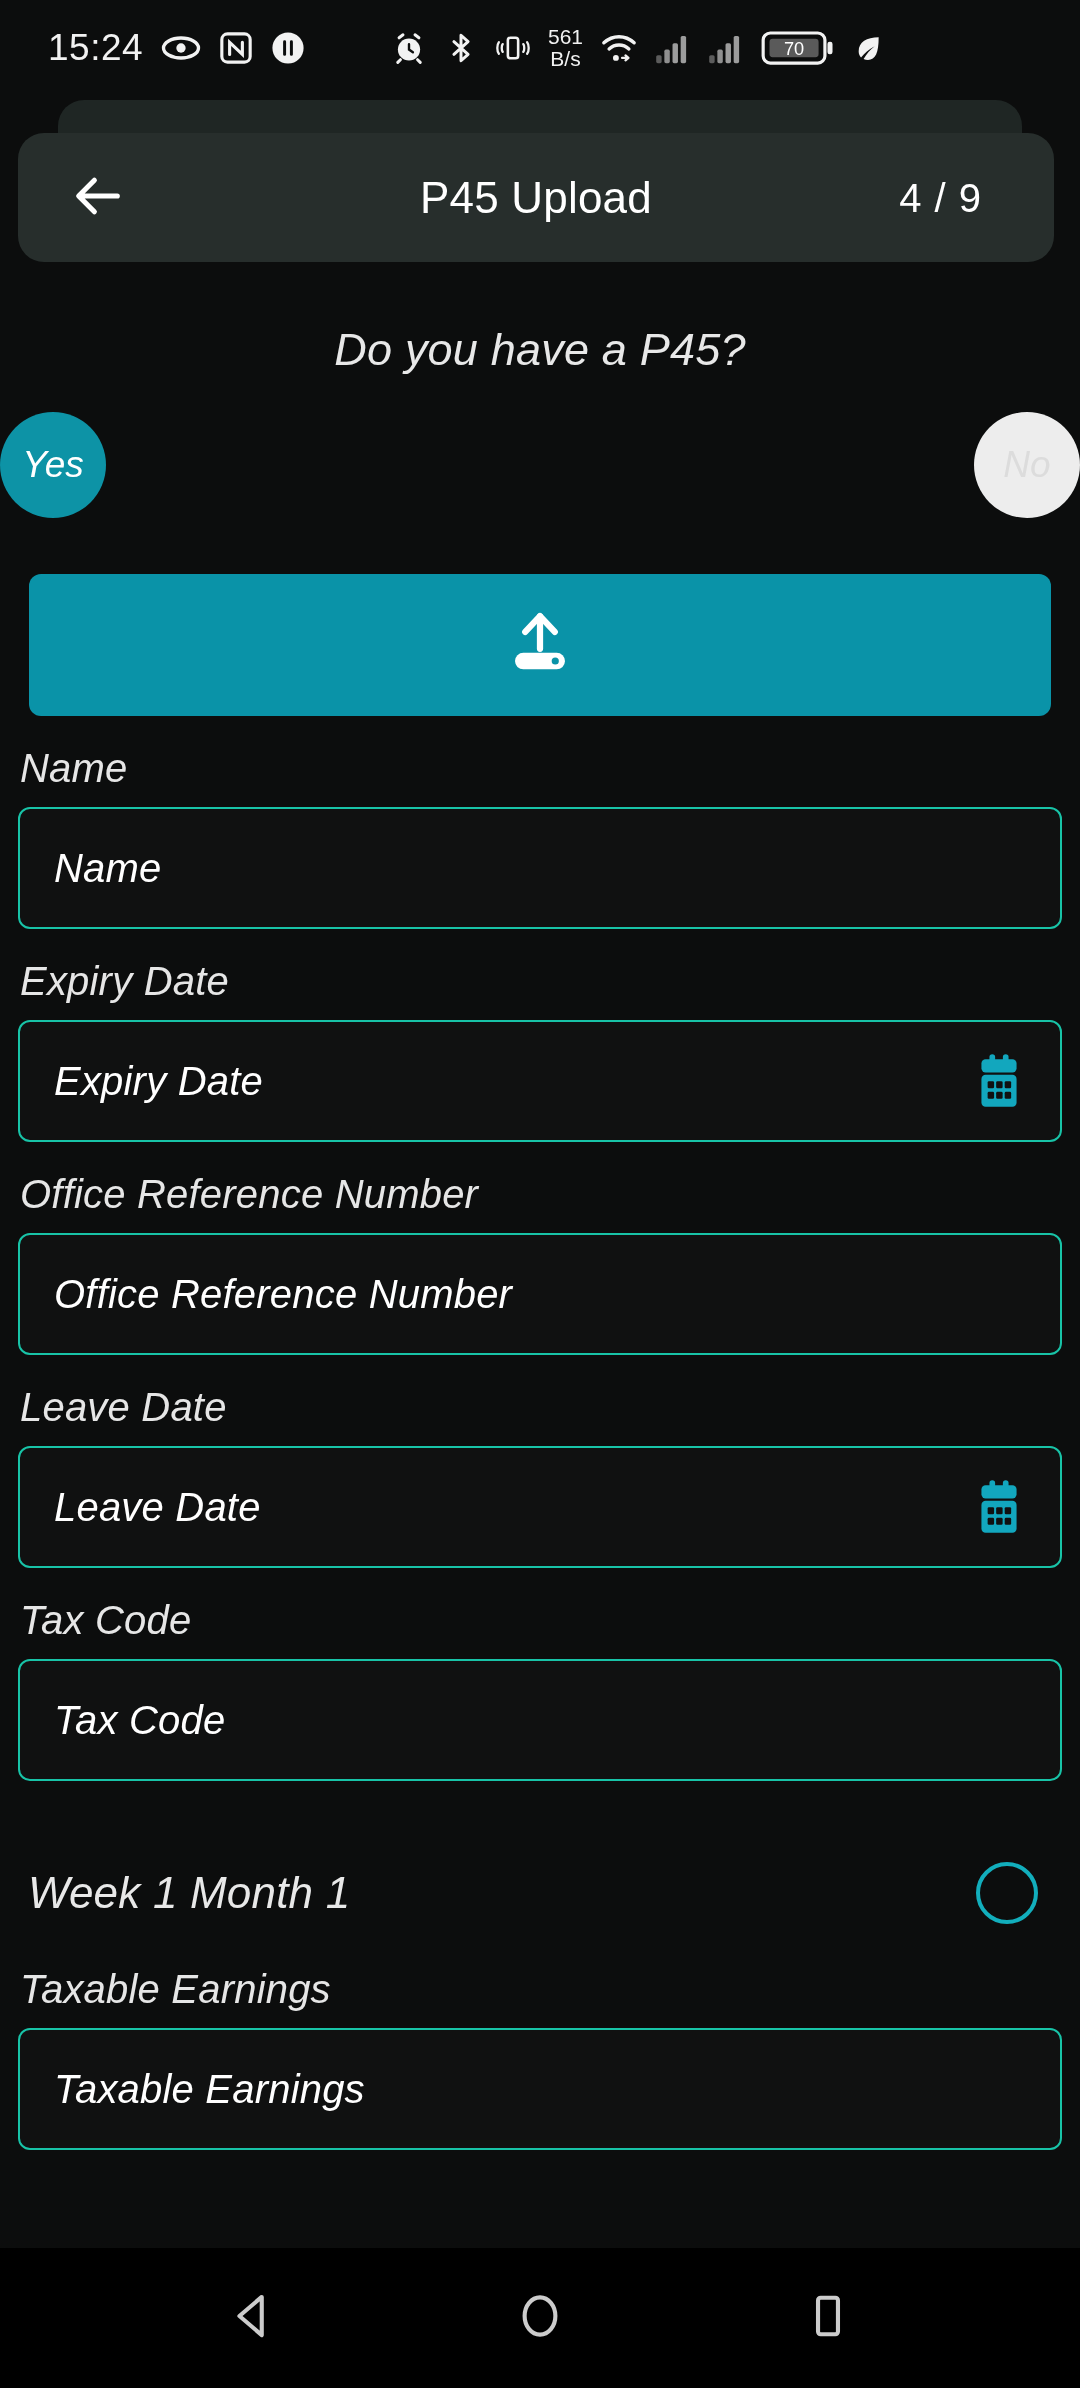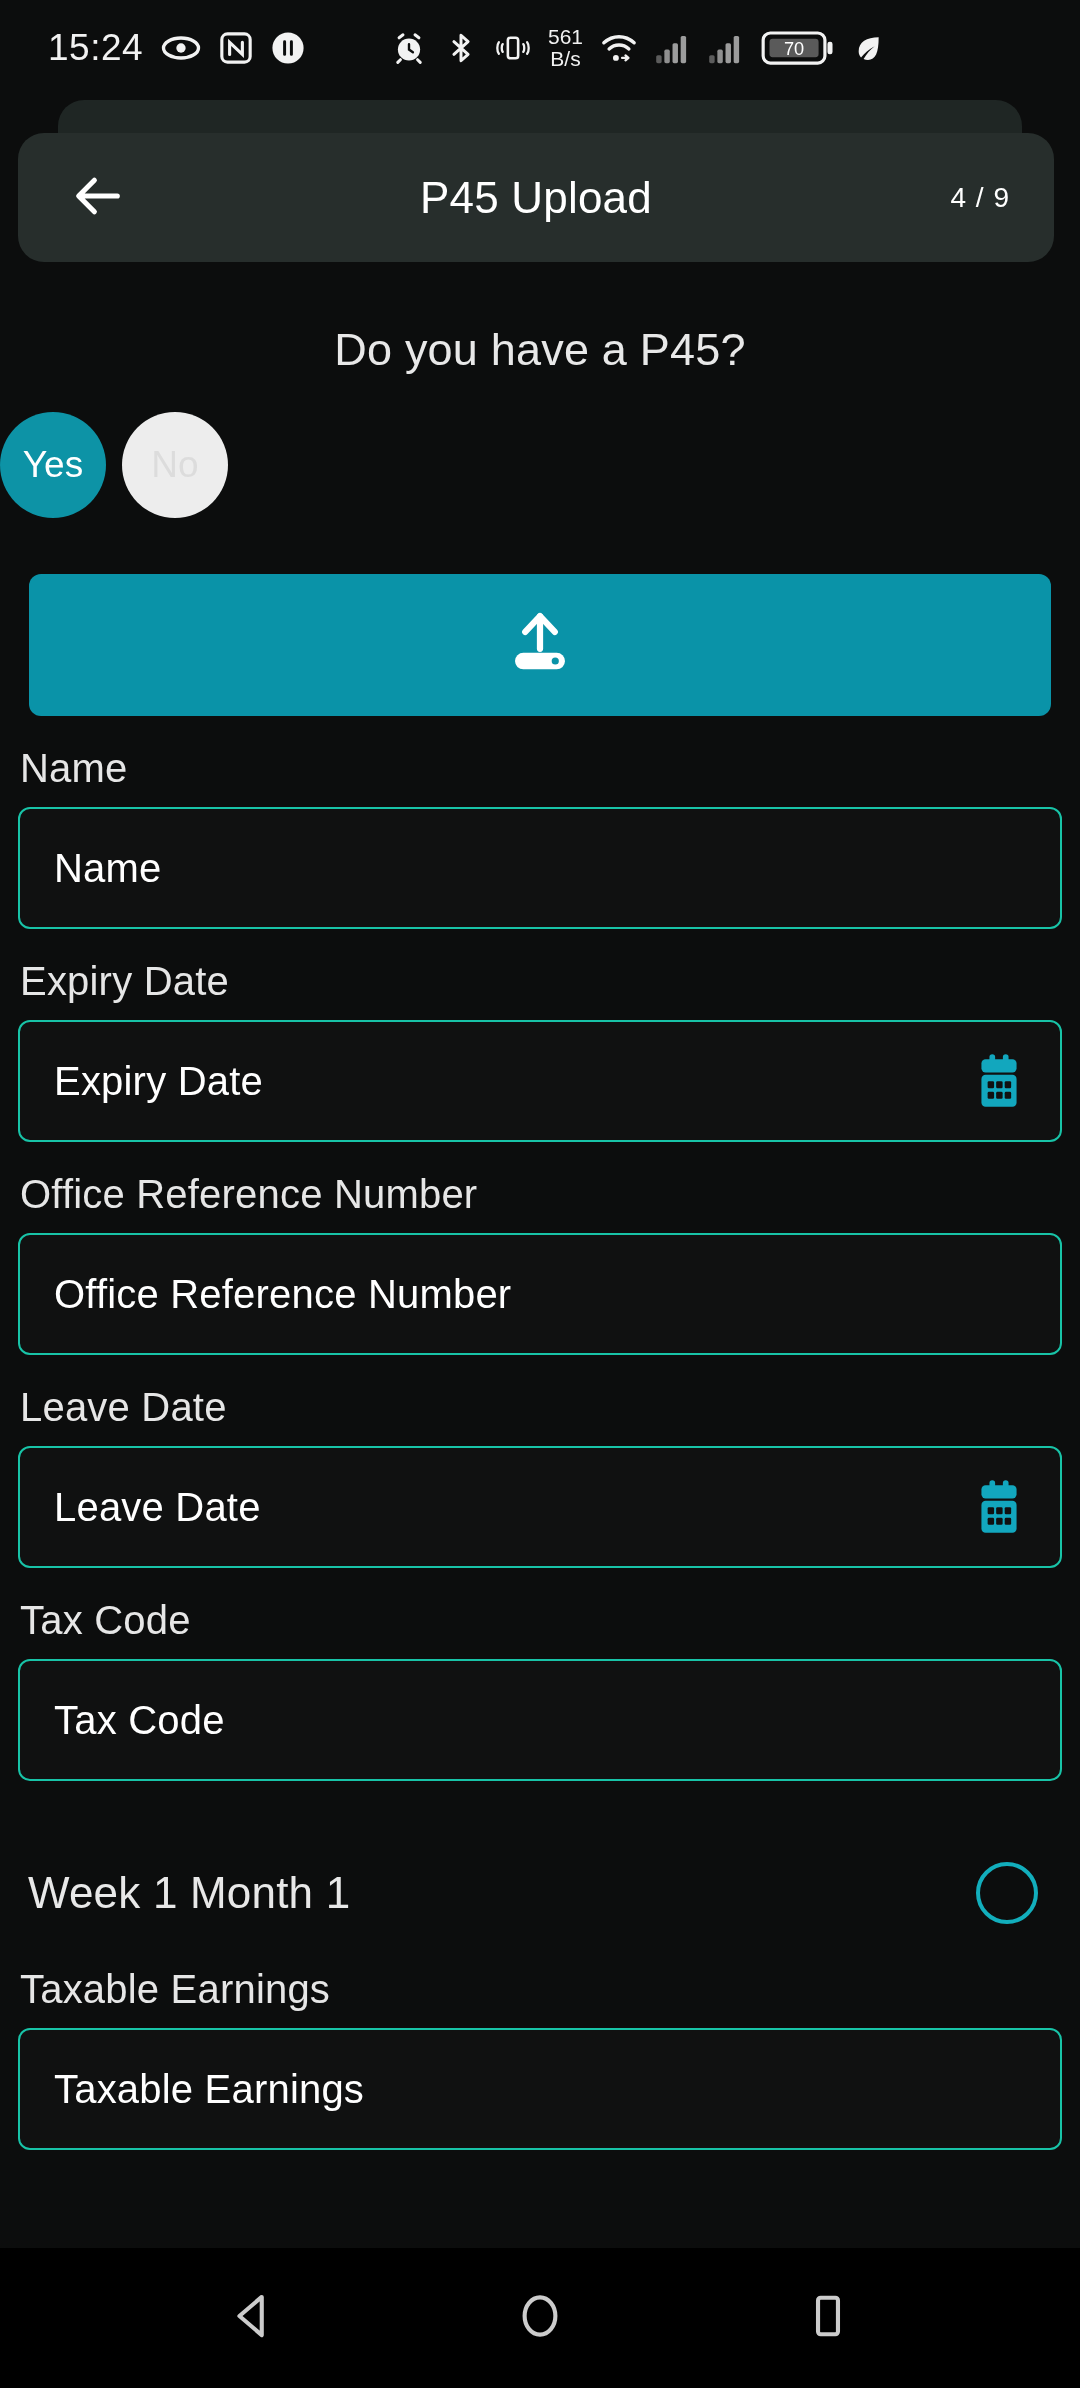--- a/index.html
+++ b/index.html
@@ -56,43 +56,44 @@
     transform:translateY(-50%);
     width:72px; height:72px;
     display:flex; align-items:center; justify-content:center;
   }
   #header-title {
     width:100%; text-align:center;
     color:#ffffff; font-size:44px; font-weight:400;
     letter-spacing:0.2px;
   }
   #step-counter {
-    position:absolute; right:44px; top:50%;
+    position:absolute; right:72px; top:50%;
     transform:translateY(-50%);
-    color:#ffffff; font-size:28px; letter-spacing:1px;
+    color:#ffffff; font-size:40px; letter-spacing:1px;
   }
 
   
   #content {
     position:absolute; top:262px; left:0;
     width:1080px; height:2000px;
     padding:0;
+    font-style:italic;
   }
 
   #question {
     margin-top:62px;
     text-align:center;
     color:#e8e8e8;
     font-size:45px;
     letter-spacing:0.2px;
   }
 
   #yesno-row {
     margin-top:36px;
-    display:flex; justify-content:flex-start;
+    display:flex; justify-content:space-between;
     gap:16px;
   }
   .choice {
     width:106px; height:106px; border-radius:50%;
     display:flex; align-items:center; justify-content:center;
     font-size:37px;
   }
   #choice-yes { background:#0d93a6; color:#ffffff; }
   #choice-no  { background:#ededed; color:#dcdcdc; }
 

